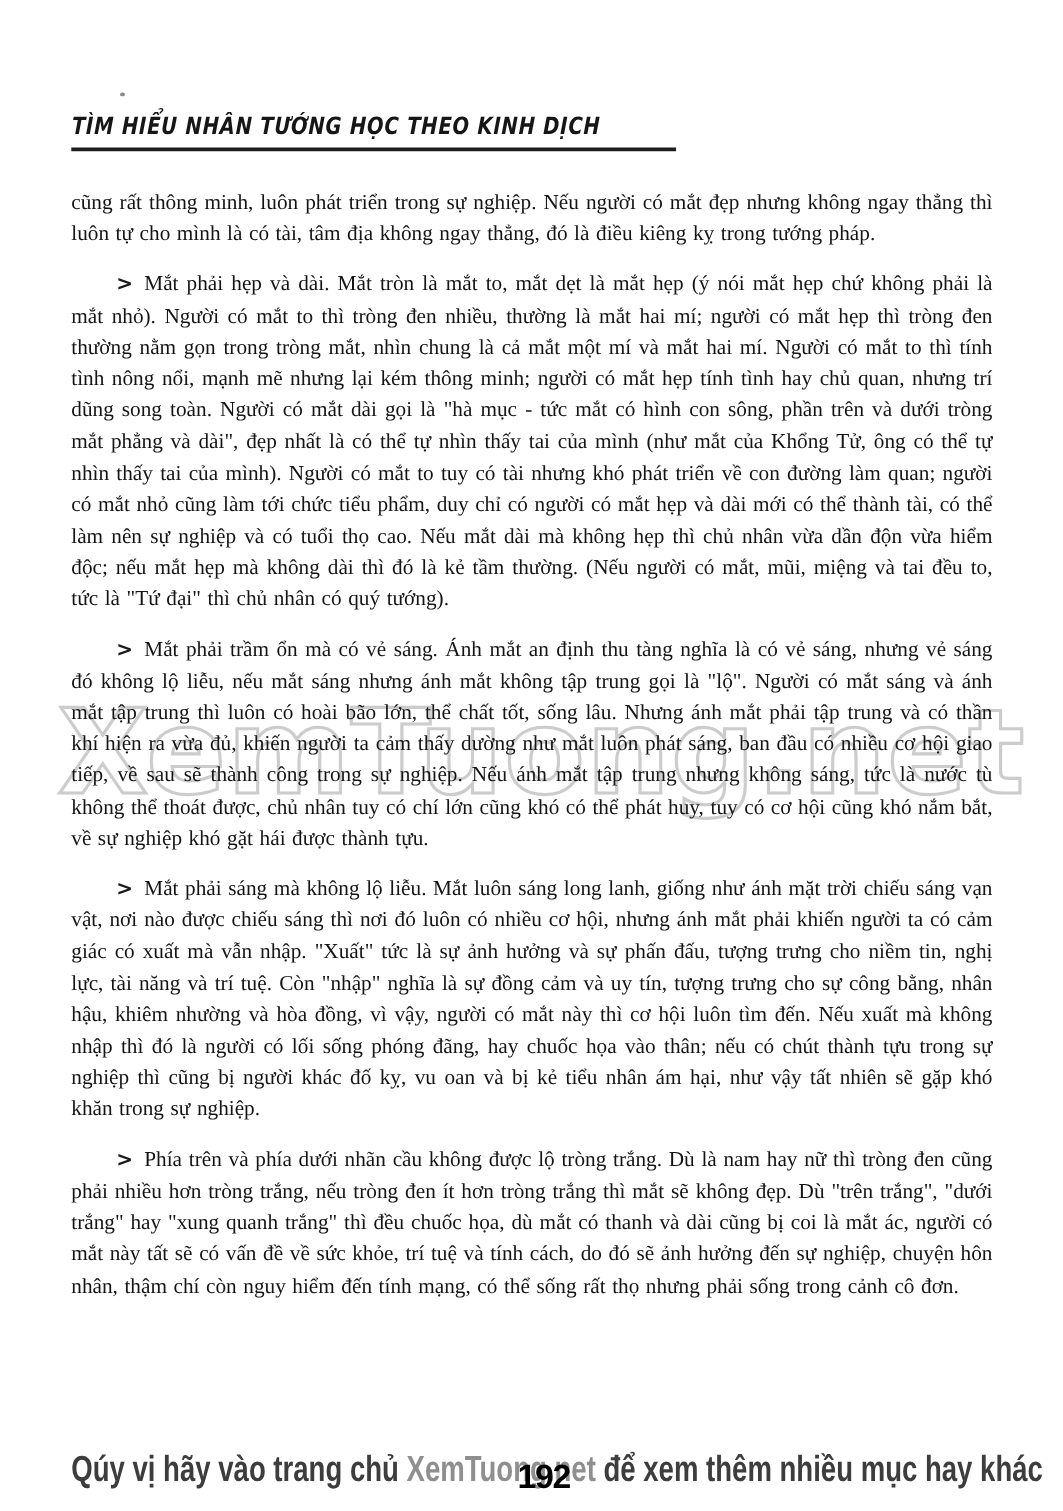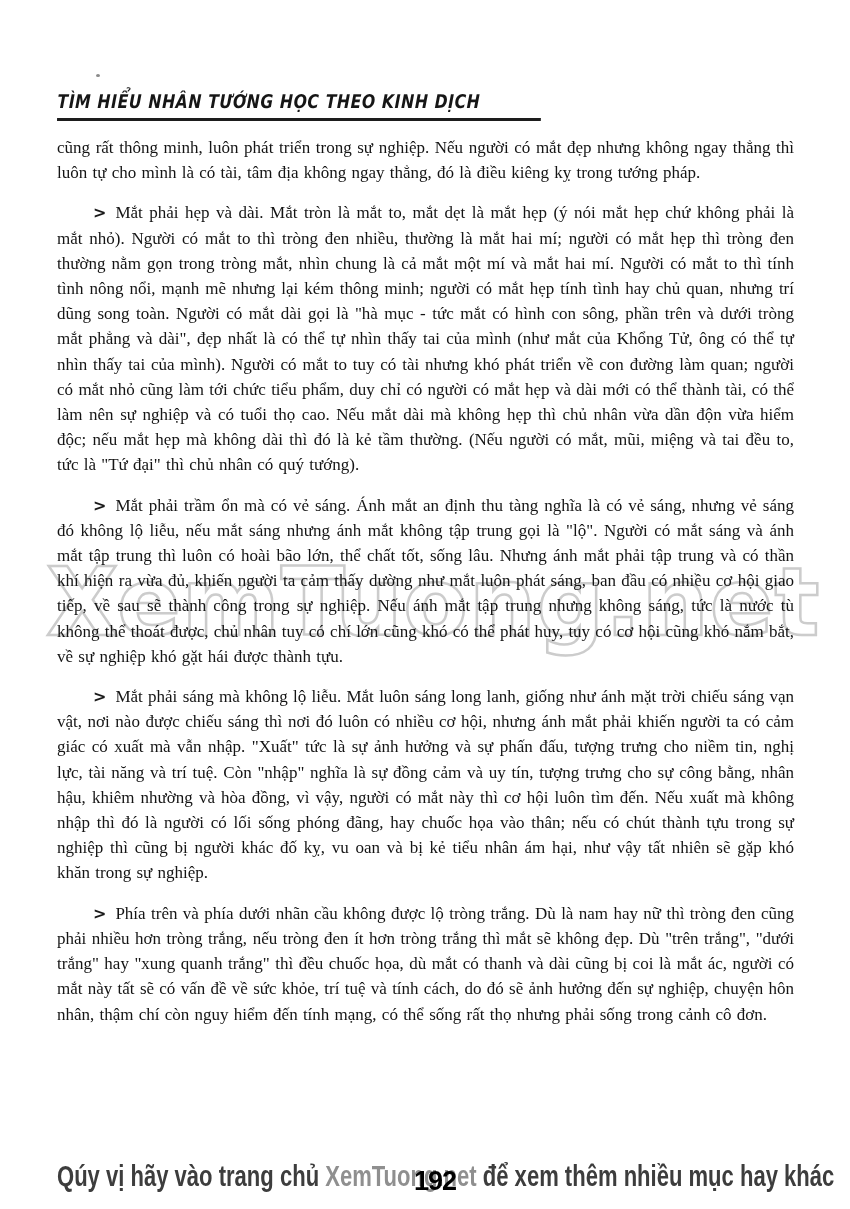--- a/index.html
+++ b/index.html
@@ -54,21 +54,21 @@
     letter-spacing: 1px;
     white-space: nowrap;
     color: transparent;
     -webkit-text-stroke: 2.5px #cccccc;
     z-index: 0;
   }
 
   
   .body-text {
     position: absolute;
-    left: 57px; top: 135px;
+    left: 57px; top: 149px;
     width: 737px;
     z-index: 1;
     font-size: 17px;
     line-height: 25.2px;
     color: #141414;
     text-align: justify;
     word-spacing: 1px;
   }
   .para { margin: 0; }
   .para + .para { margin-top: 11px; }

